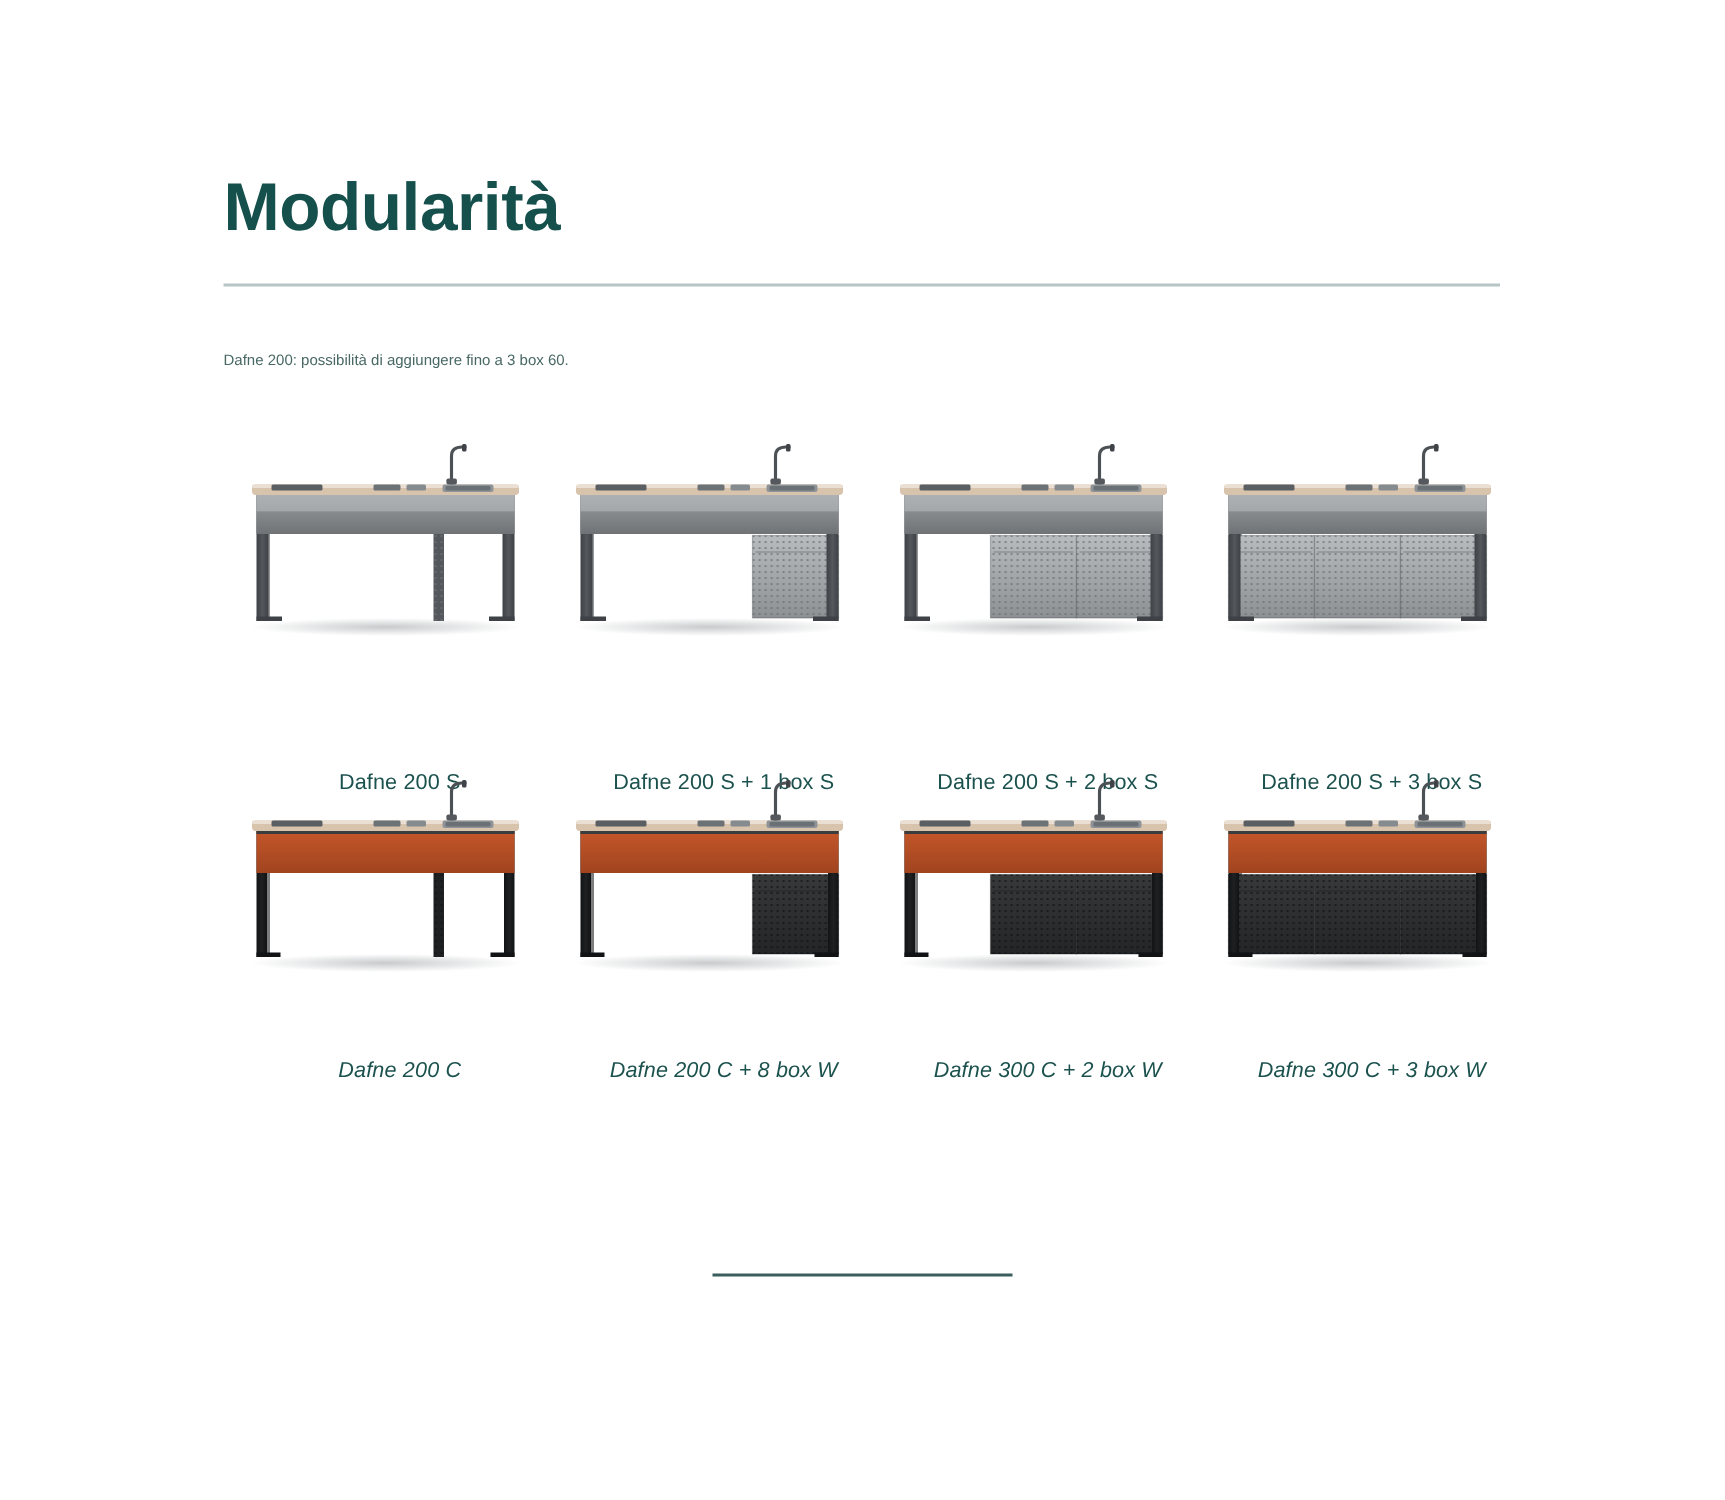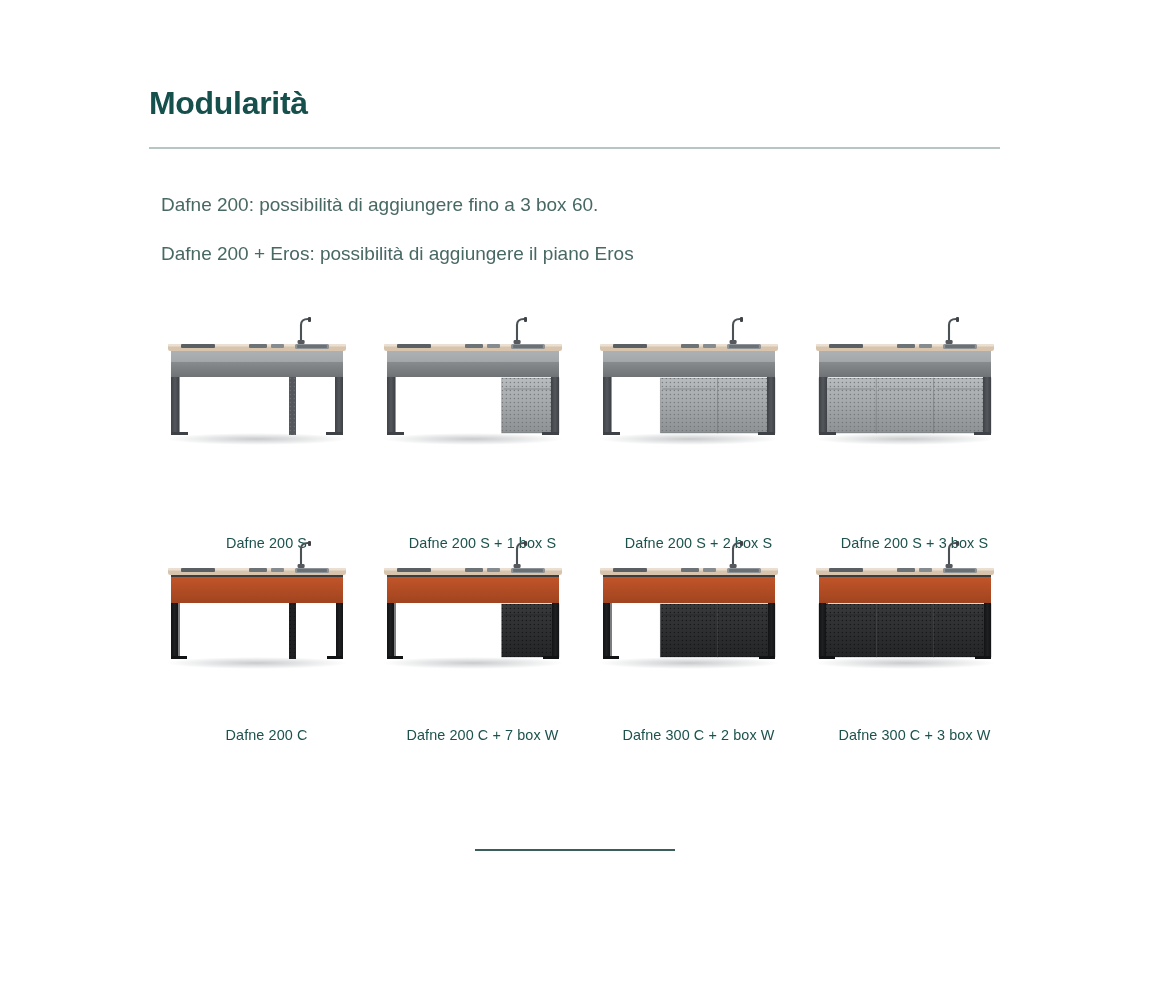--- a/index.html
+++ b/index.html
@@ -21,41 +21,41 @@
   .content {
     position: absolute;
     left: 149px;
     top: 0;
     width: 851px;
   }
 
   
   .page-title {
     margin: 0;
-    padding-top: 85px;
-    font-size: 32px;
+    padding-top: 112px;
+    font-size: 45px;
     line-height: 1.15;
     font-weight: 700;
     letter-spacing: -0.3px;
     color: #15504C;
     font-family: "Liberation Sans", sans-serif;
   }
 
   .title-rule {
     margin-top: 25px;
     height: 2px;
     background: #b7c6c5;
     width: 851px;
   }
 
   
   .intro { margin-top: 42px; }
   .intro p {
-    margin: 0 0 21px 12px;
-    font-size: 19px;
+    margin: 0 0 21px 0;
+    font-size: 10px;
     line-height: 1.5;
     color: #486864;
     font-weight: 400;
   }
 
   
   .grid {
     margin-top: 48px;
     display: grid;
     grid-template-columns: repeat(4, 1fr);
@@ -81,21 +81,21 @@
   .caption {
     font-size: 14.4px;
     font-weight: 400;
     color: #1c524e;
     margin-top: 4px;
     letter-spacing: 0.1px;
     white-space: nowrap;
     margin-left: 19px;
   }
   .cap-row1 { margin-top: 68px; }
-  .cap-row2 { margin-top: 46px; }
+  .cap-row2 { margin-top: 46px; font-style: italic; }
 
   
   .bottom-rule {
     position: absolute;
     left: 475px;
     top: 849px;
     width: 200px;
     height: 1.6px;
     background: #3b5e5c;
   }
@@ -108,21 +108,20 @@
 <div class="page">
 
   <div class="content">
 
     <h1 class="page-title">Modularità</h1>
 
     <div class="title-rule"></div>
 
     <div class="intro">
       <p>Dafne 200: possibilità di aggiungere fino a 3 box 60.</p>
-      <p>Dafne 200 + Eros: possibilità di aggiungere il piano Eros</p>
     </div>
 
     <div class="grid" id="grid">
         <div class="cell">
           <div class="thumb">
             <svg width="216" height="150" viewBox="0 0 216 150" xmlns="http://www.w3.org/2000/svg">
               <defs>
     <linearGradient id="gBodysteel00" x1="0" y1="0" x2="0" y2="1">
       <stop offset="0" stop-color="#9a9da0"></stop>
       <stop offset="1" stop-color="#6f7376"></stop>
@@ -496,21 +495,21 @@
               <rect x="122" y="17" width="13" height="4" rx="1" fill="#868b8f"></rect>
               <rect x="146" y="17" width="34" height="5" rx="1.5" fill="#8e9397"></rect>
               <rect x="148" y="18" width="30" height="3" rx="1" fill="#6b7074"></rect>
               <g>
           <path d="M 152 16 L 152 -2 Q 152 -8 159 -8 L 161 -8" fill="none" stroke="#4c5155" stroke-width="2.1" stroke-linecap="round"></path>
           <rect x="148.6" y="13" width="7" height="4" rx="1.2" fill="#55595d"></rect>
           <rect x="159" y="-10" width="3" height="5" rx="1" fill="#3f4347"></rect>
         </g>
             </svg>
           </div>
-          <div class="caption cap-row2">Dafne 200 C + 7 box W</div>
+          <div class="caption cap-row2">Dafne 200 C + 8 box W</div>
         </div>
         <div class="cell">
           <div class="thumb row2">
             <svg width="216" height="130" viewBox="0 0 216 130" xmlns="http://www.w3.org/2000/svg">
               <defs>
     <linearGradient id="gBodycorten21" x1="0" y1="0" x2="0" y2="1">
       <stop offset="0" stop-color="#C4562A"></stop>
       <stop offset="1" stop-color="#a0441f"></stop>
     </linearGradient>
     <linearGradient id="gBoxcorten21" x1="0" y1="0" x2="0" y2="1">

